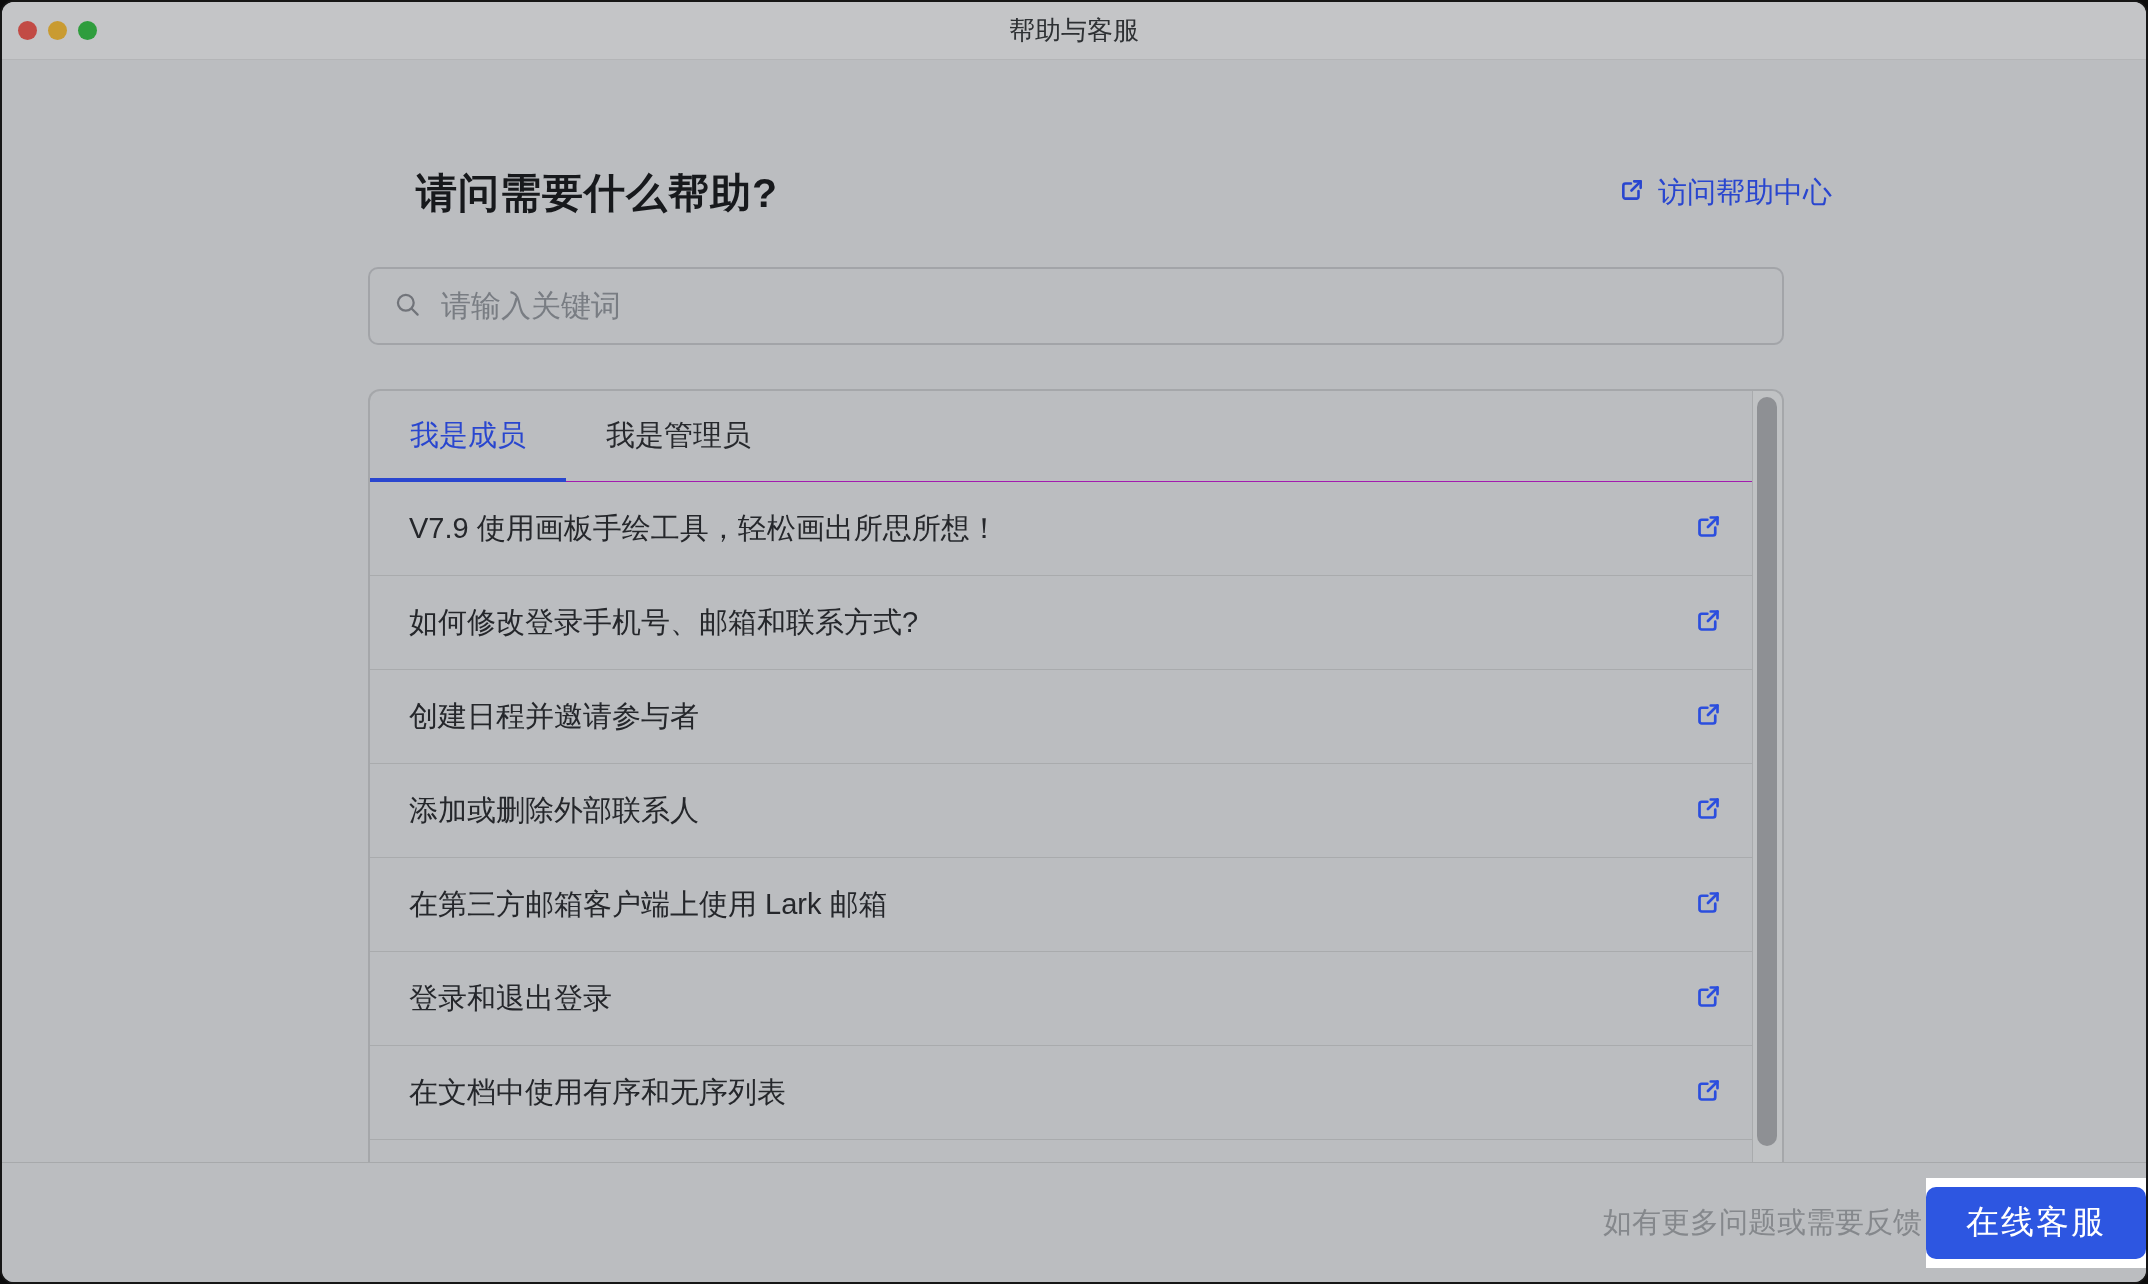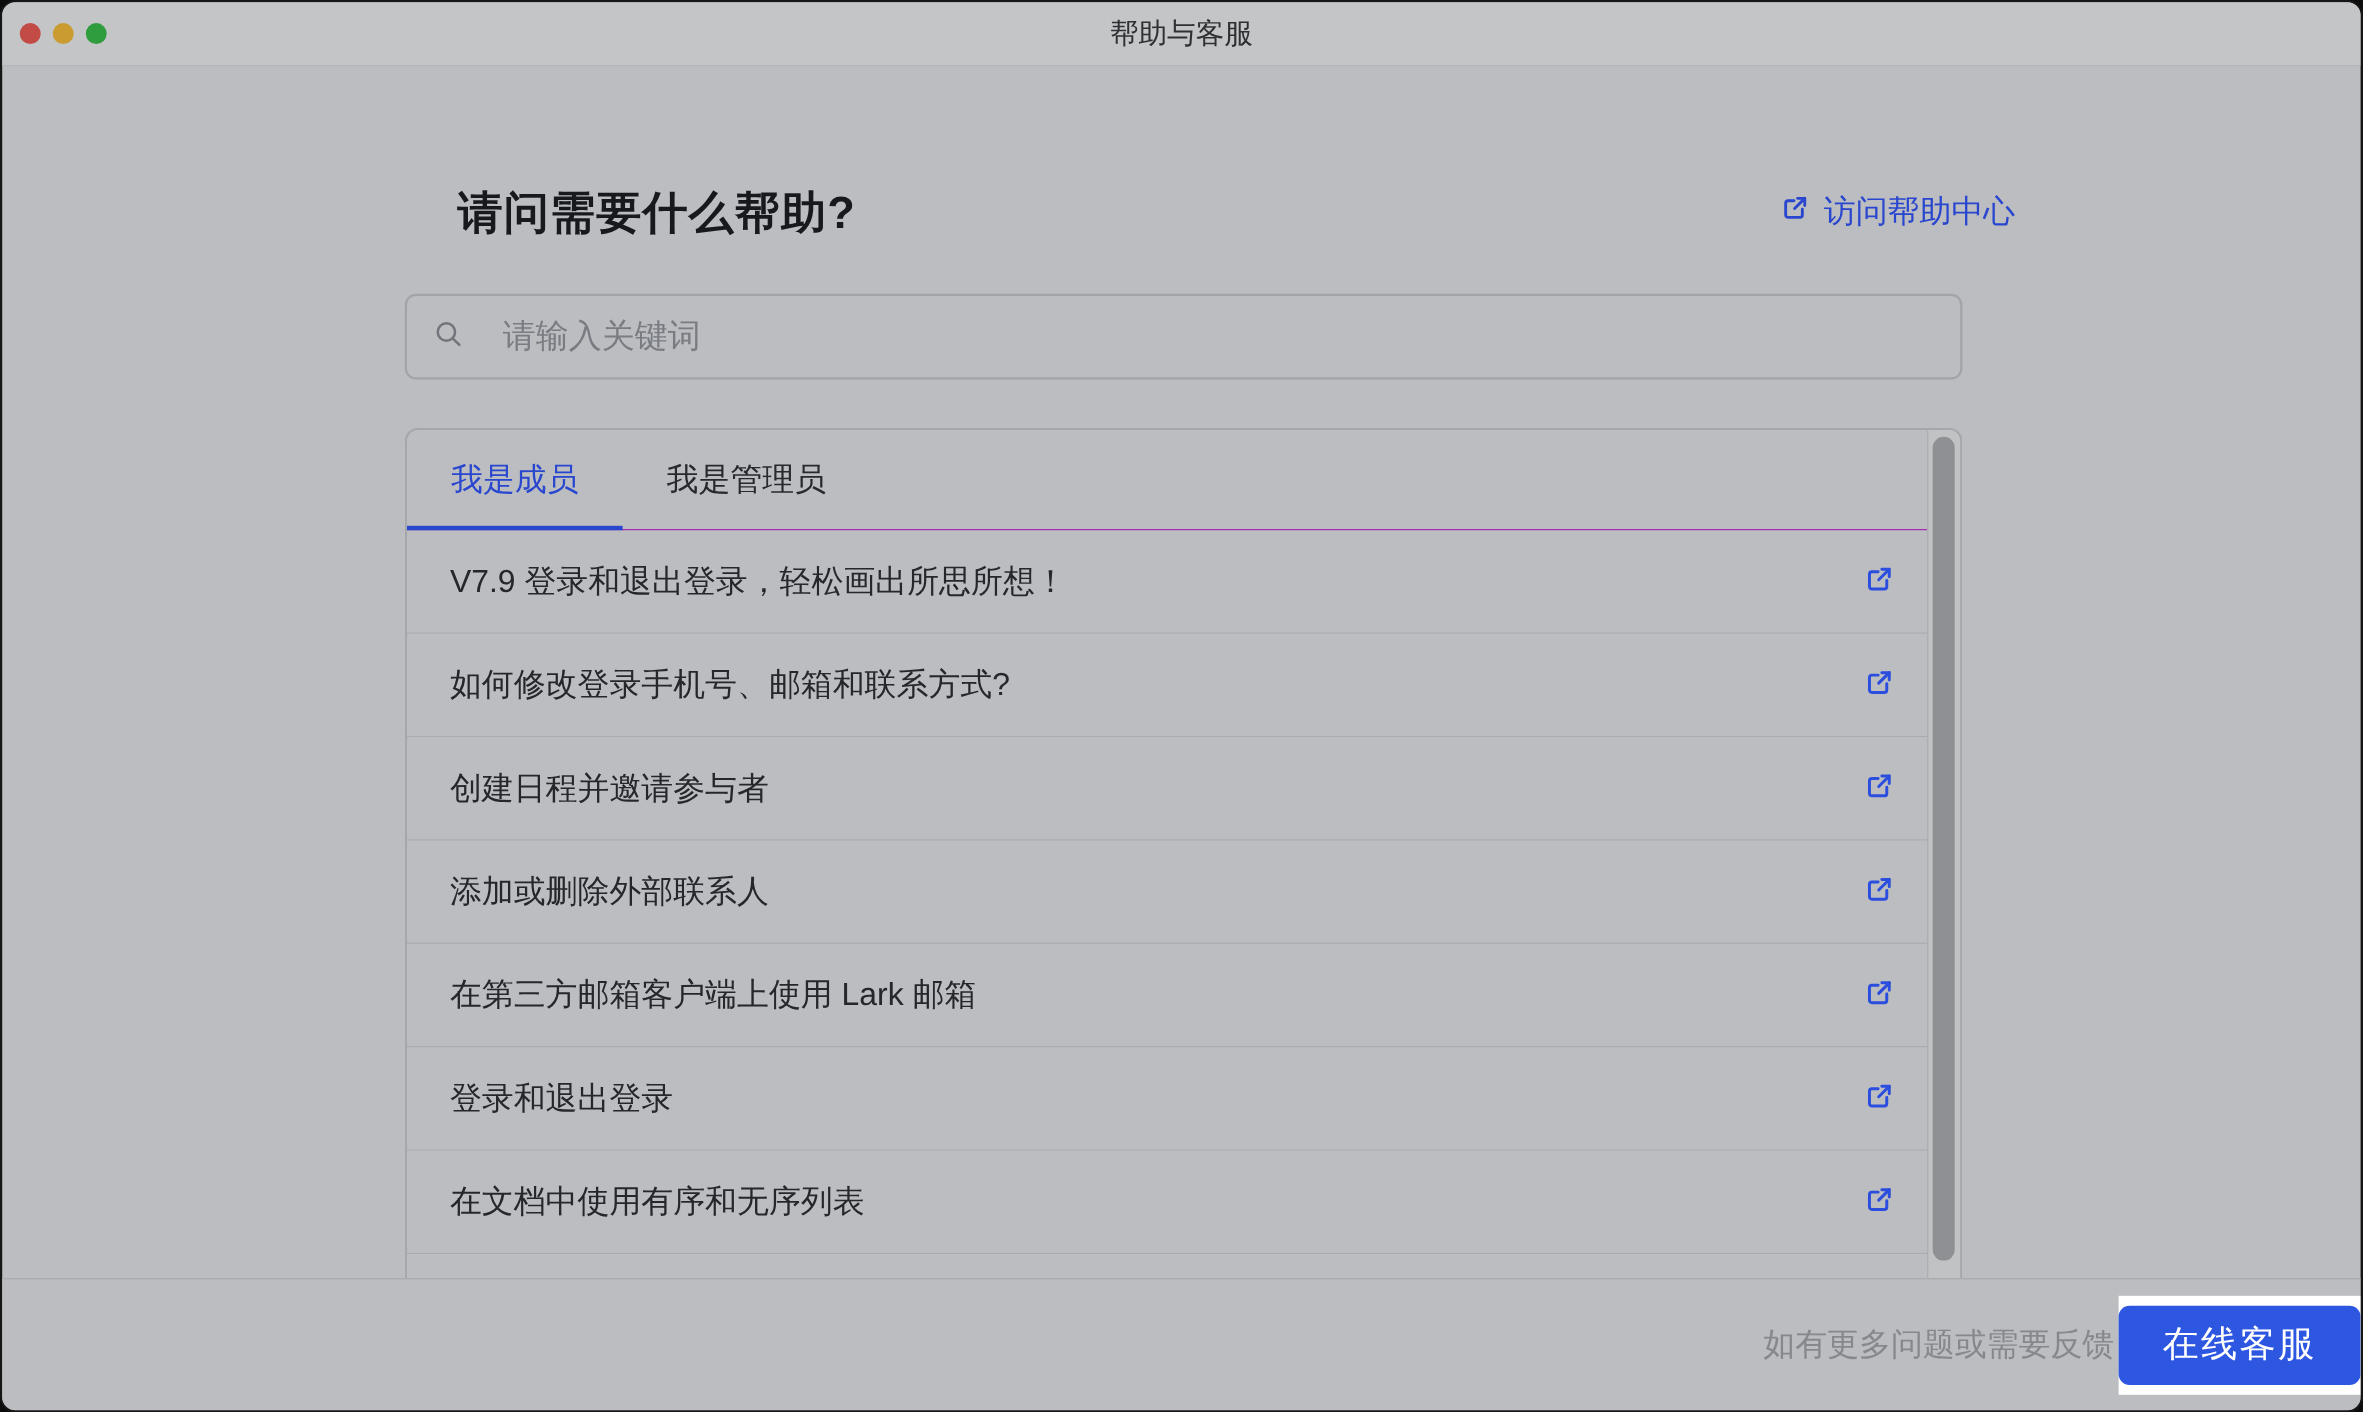--- a/index.html
+++ b/index.html
@@ -18,21 +18,21 @@
   
   .header{position:absolute;left:366px;width:1416px;top:156px;height:70px;display:flex;
     align-items:center;justify-content:space-between;margin-left:48px;}
   .heading{font-size:41px;font-weight:700;color:#17191c;letter-spacing:1px;}
   .help-link{display:flex;align-items:center;gap:13px;color:var(--accent-blue,#2946cf);
     font-size:29px;font-weight:500;cursor:pointer;}
   .help-link svg{width:26px;height:26px;}
 
   
   .searchbox{position:absolute;left:366px;width:1416px;top:265px;height:78px;box-sizing:border-box;
-    border:2px solid #a2a4a8;border-radius:10px;display:flex;align-items:center;padding:0 24px;gap:34px;}
+    border:2px solid #a2a4a8;border-radius:10px;display:flex;align-items:center;padding:0 24px;gap:18px;}
   .searchbox svg{width:27px;height:27px;flex:0 0 auto;}
   .searchbox input{flex:1;background:transparent;border:none;outline:none;font-size:30px;
     color:#44474c;font-family:inherit;}
   .searchbox input::placeholder{color:#797d83;opacity:1;}
 
   
   .panel{position:absolute;left:366px;width:1416px;top:387px;height:773px;box-sizing:border-box;
     border:2px solid #a5a7aa;border-bottom:none;border-radius:12px 12px 0 0;overflow:hidden;}
   .tabbar{display:flex;height:90px;border-bottom:1px solid #a21caf;margin-right:30px;}
   .tab{position:relative;display:flex;align-items:center;padding:0 40px;font-size:29px;font-weight:500;
@@ -101,21 +101,21 @@
     <input type="text" placeholder="请输入关键词" style="">
   </div>
 
   <div class="panel">
     <div class="tabbar">
         <div class="tab active">我是成员</div>
         <div class="tab">我是管理员</div>
       </div>
     <div class="faq-list">
   <div class="faq-row">
-    <span class="label">V7.9 登录和退出登录，轻松画出所思所想！</span>
+    <span class="label">V7.9 使用画板手绘工具，轻松画出所思所想！</span>
     <span>
       <svg viewBox="0 0 24 24" fill="none" stroke="currentColor" stroke-width="2.4" stroke-linecap="round" stroke-linejoin="round">
         <path d="M18 13v5a2 2 0 0 1-2 2H6a2 2 0 0 1-2-2V8a2 2 0 0 1 2-2h5"></path>
         <polyline points="14 4 20 4 20 10"></polyline>
         <line x1="11.5" y1="12.5" x2="20" y2="4"></line>
       </svg>
     </span>
   </div>
 
   <div class="faq-row">

